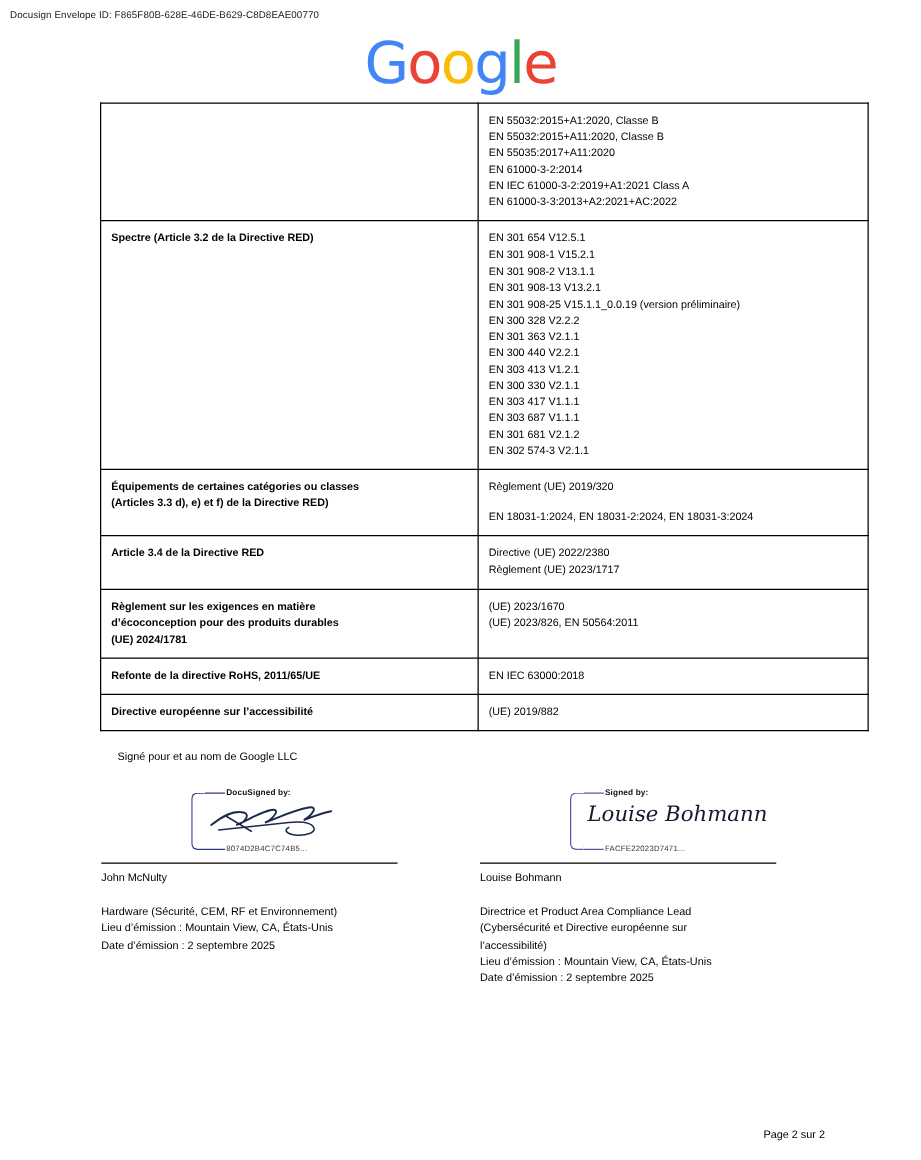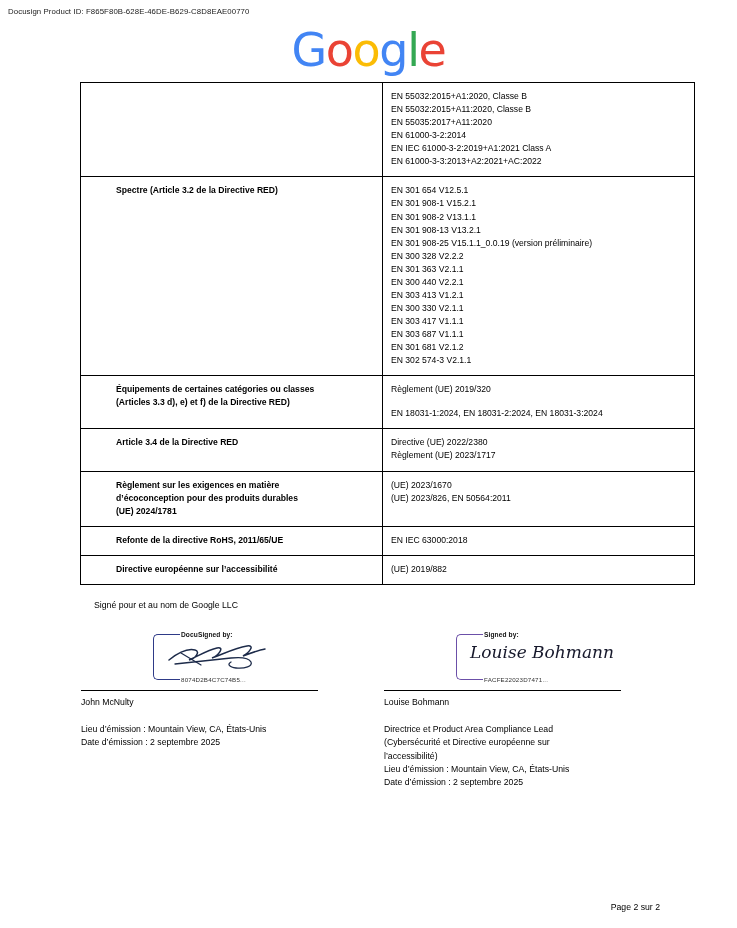--- a/index.html
+++ b/index.html
@@ -68,21 +68,21 @@
   }
   .std-table td.col-left {
     width: 285px;
     font-weight: bold;
   }
   .std-table td.col-right {
     width: 295px;
     font-weight: normal;
   }
   .cell-line { display: block; white-space: nowrap; }
-  .cell-line.wrapping { white-space: normal; margin-left: 27px; }
+  .cell-line.wrapping { white-space: normal; }
   .cell-gap { display: block; height: 11px; }
 
   
   .signed-for {
     position: absolute;
     left: 94px;
     top: 599px;
     font-size: 8.7px;
     line-height: 1.5;
   }
@@ -177,21 +177,21 @@
     left: 0;
     top: 902px;
     width: 660px;
     text-align: right;
     font-size: 8.7px;
   }
 </style>
 </head>
 <body>
 
-<div class="envelope-id">Docusign Product ID: F865F80B-628E-46DE-B629-C8D8EAE00770</div>
+<div class="envelope-id">Docusign Envelope ID: F865F80B-628E-46DE-B629-C8D8EAE00770</div>
 
 <div class="logo-wrap">
   <div class="logo">
     <span class="g1">G</span><span class="o1">o</span><span class="o2">o</span><span class="g2">g</span><span class="l1">l</span><span class="e1">e</span>
   </div>
 </div>
 
 <table class="std-table">
   <tbody id="std-table-body">
       <tr>
@@ -289,20 +289,21 @@
         <path d="M4 19 C14 11, 22 7, 30 9 C36 10.5, 30 18, 24 19 C32 16, 42 9, 52 7 C60 5.5, 54 14, 47 17 C58 13, 70 7, 82 5 C90 3.7, 85 11, 78 15 C86 12, 94 9, 100 8" stroke="#1d2b4a" stroke-width="1.5" stroke-linecap="round"></path>
         <path d="M10 23 C28 21, 48 19, 66 17 C76 16, 84 17, 86 21 C88 25, 80 28, 71 27 C64 26.2, 62 23, 66 21" stroke="#1d2b4a" stroke-width="1.3" stroke-linecap="round"></path>
         <path d="M16 12 L36 24" stroke="#1d2b4a" stroke-width="1.2" stroke-linecap="round"></path>
       </svg>
     </span>
     <span class="stamp-id">8074D2B4C7C74B5...</span>
   </div>
   <div class="sig-rule"></div>
   <span class="sig-name">John McNulty</span>
   <div>
+    <span class="sig-detail-line">Hardware (Sécurité, CEM, RF et Environnement)</span>
     <span class="sig-detail-line">Lieu d’émission : Mountain View, CA, États-Unis</span>
     <span class="sig-detail-line">Date d’émission : 2 septembre 2025</span>
   </div>
 </div>
 
 <div class="sig-col right">
   <div class="stamp violet">
     <span class="bracket"></span>
     <span class="tick-top"></span>
     <span class="tick-bot"></span>

